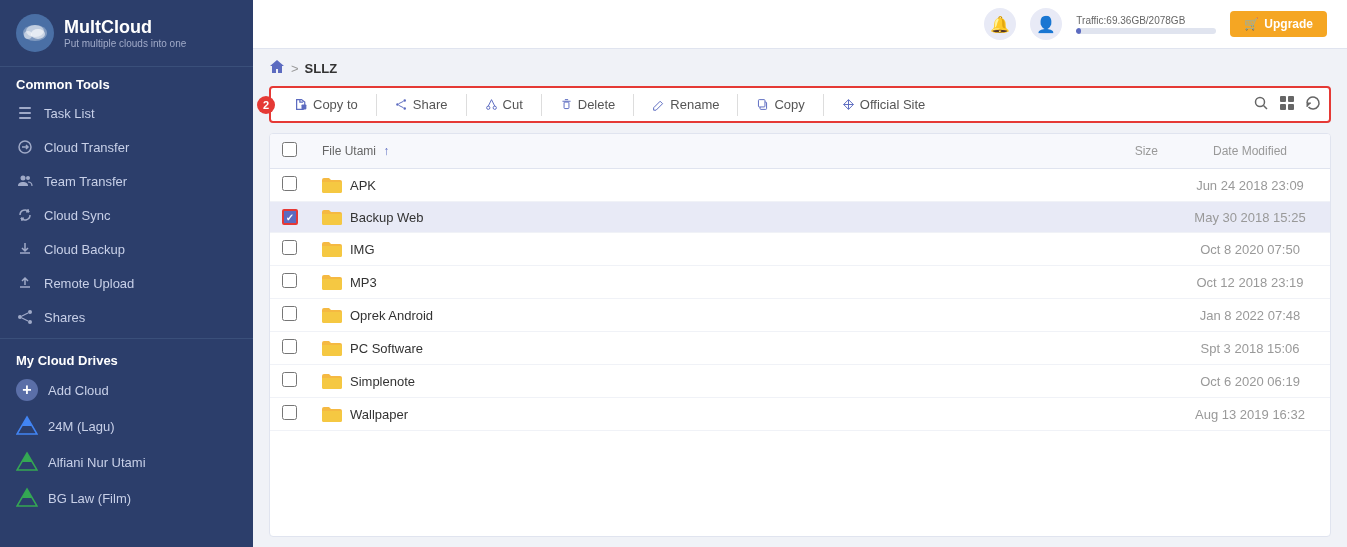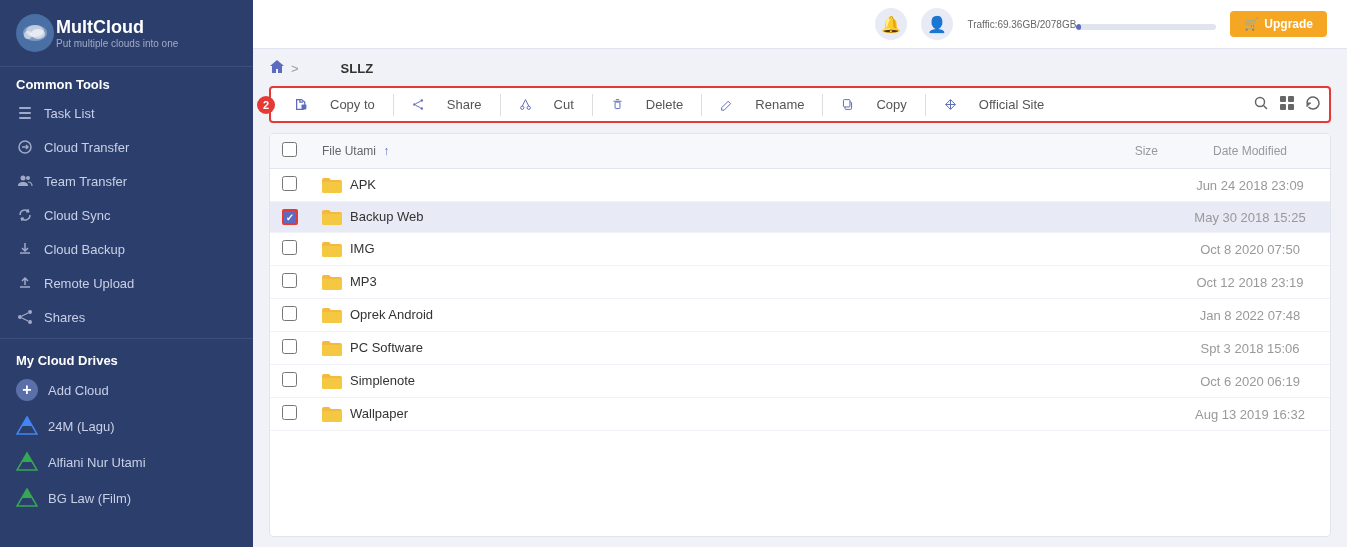--- a/index.html
+++ b/index.html
@@ -12,21 +12,21 @@
       background: #2c3e6b;
       color: #c8d0e8;
       display: flex;
       flex-direction: column;
       height: 547px;
       overflow-y: auto;
     }
     .sidebar-logo {
       display: flex;
       align-items: center;
-      gap: 2px;
+      gap: 10px;
       padding: 14px 16px;
       border-bottom: 1px solid #3a4f7a;
     }
     .logo-icon {
       width: 38px;
       height: 38px;
     }
     .logo-text { color: #fff; font-size: 18px; font-weight: bold; }
     .logo-sub { color: #a0aac8; font-size: 10px; }
 
@@ -121,22 +121,21 @@
       background: #e8eaf6;
       display: flex;
       align-items: center;
       justify-content: center;
       cursor: pointer;
       color: #5c6bc0;
       font-size: 16px;
     }
     .traffic-bar-container {
       display: flex;
-      flex-direction: row;
-      align-items: flex-end;
+      flex-direction: column;
       font-size: 10px;
       color: #666;
     }
     .traffic-bar {
       width: 140px;
       height: 6px;
       background: #e0e4ef;
       border-radius: 3px;
       margin-top: 2px;
       overflow: hidden;
@@ -174,21 +173,21 @@
     .breadcrumb {
       display: flex;
       align-items: center;
       gap: 6px;
       margin-bottom: 8px;
       font-size: 13px;
       color: #5c6bc0;
     }
     .breadcrumb-home { cursor: pointer; color: #5c6bc0; }
     .breadcrumb-sep { color: #999; }
-    .breadcrumb-current { color: #333; font-weight: bold; margin-left: 36px; }
+    .breadcrumb-current { color: #333; font-weight: bold; }
 
     
     .toolbar {
       display: flex;
       align-items: center;
       border: 2px solid #e53935;
       border-radius: 4px;
       background: #fff;
       padding: 4px 8px;
       gap: 0;
@@ -207,21 +206,21 @@
       width: 18px;
       height: 18px;
       border-radius: 50%;
       display: flex;
       align-items: center;
       justify-content: center;
     }
     .toolbar-btn {
       display: flex;
       align-items: center;
-      gap: 22px;
+      gap: 5px;
       padding: 5px 16px;
       cursor: pointer;
       color: #555;
       font-size: 13px;
       border: none;
       background: none;
       white-space: nowrap;
     }
     .toolbar-separator {
       width: 1px;
@@ -307,21 +306,21 @@
       display: inline-block;
       width: 20px;
       height: 16px;
       position: relative;
       margin-right: 8px;
       vertical-align: middle;
     }
 
     .file-name-cell {
       display: flex;
-      align-items: flex-start;
+      align-items: center;
     }
 
     
     .gdrive-tri {
       width: 22px;
       height: 22px;
       flex-shrink: 0;
     }
   </style>
 </head>

